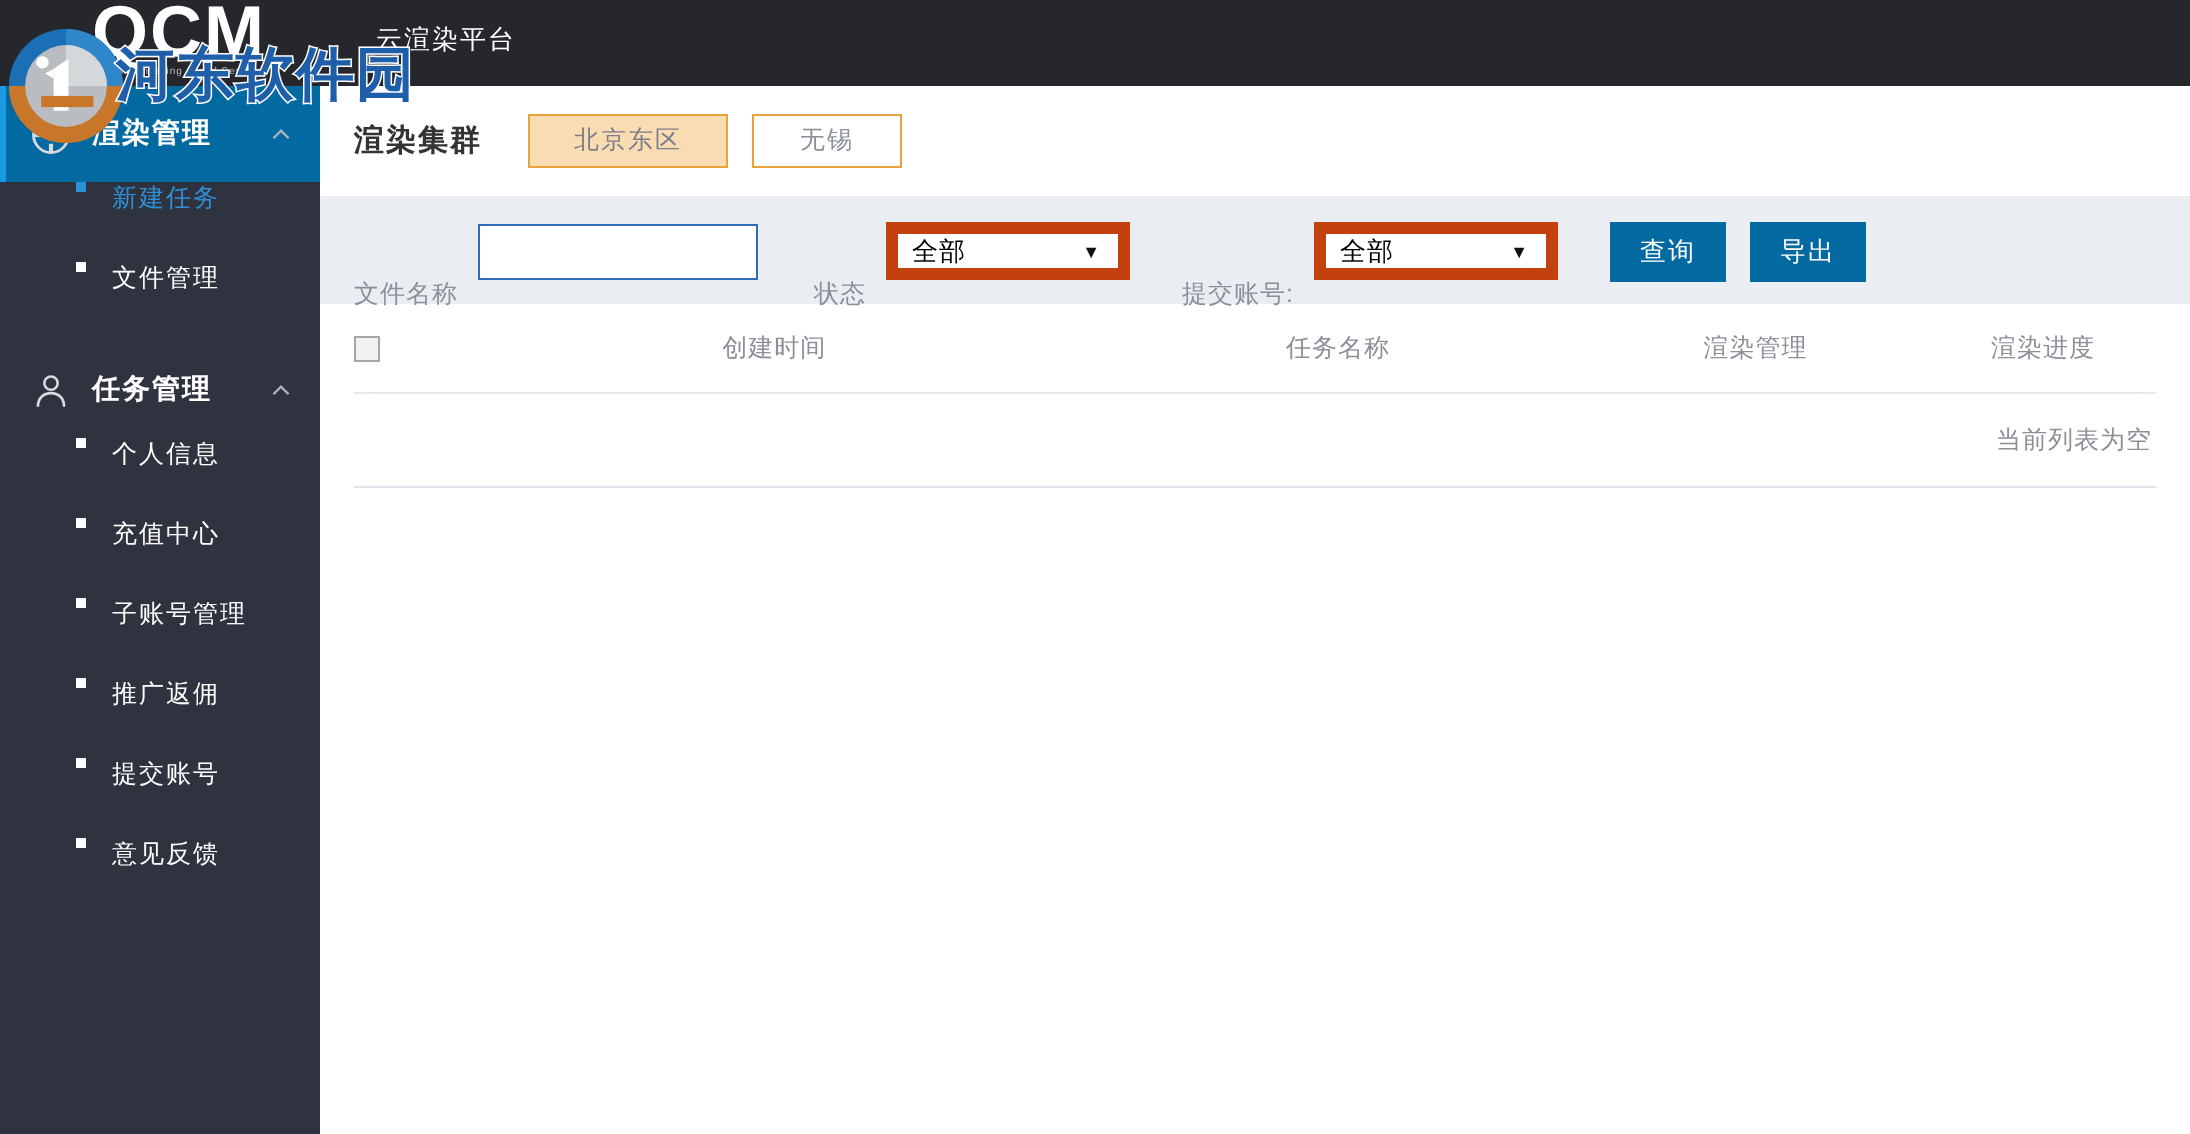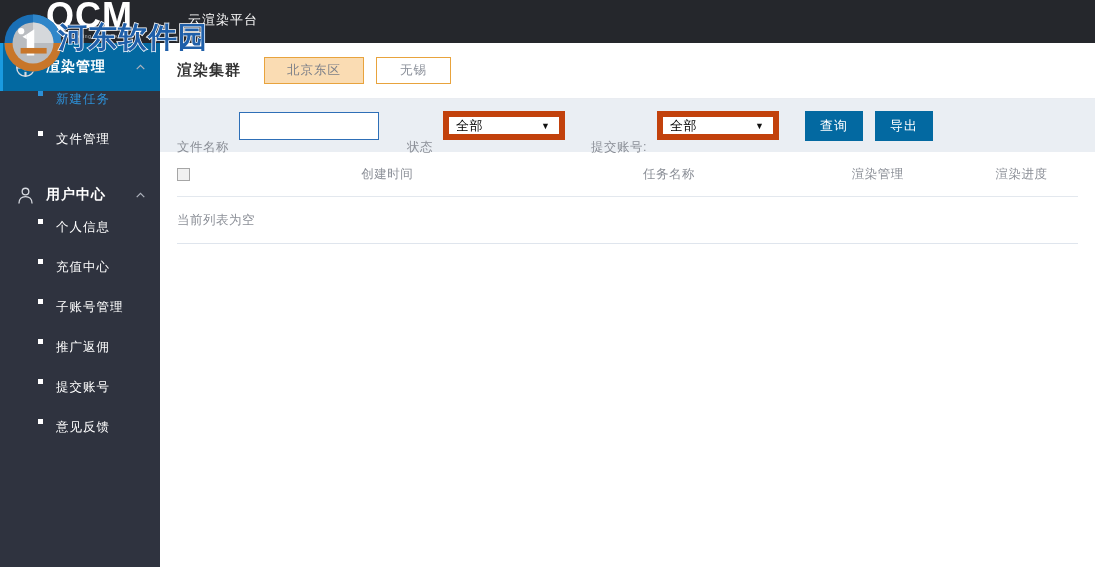--- a/index.html
+++ b/index.html
@@ -281,20 +281,21 @@
     height: 13px;
     border: 1px solid #a6a6a6;
     background: #f1f1f1;
     box-sizing: border-box;
     cursor: pointer;
     display: block;
   }
   .empty-row {
     display: flex;
     align-items: center;
+    justify-content: flex-end;
     height: 47px;
     border-bottom: 1px solid #dfe5ed;
     padding-right: 2px;
     box-sizing: border-box;
   }
   .empty-text {
     font-size: 12.5px;
     color: #8b8f97;
     letter-spacing: 0.5px;
   }
@@ -381,21 +382,21 @@
       <span class="nav-sub-label">文件管理</span>
     </div>
 
     <div class="nav-group-header">
       <span class="nav-icon">
         <svg width="21" height="21" viewBox="0 0 24 24" fill="none" stroke="currentColor" stroke-width="1.5">
           <circle cx="12" cy="7.5" r="3.8"></circle>
           <path d="M4.5 21 C4.5 15.8 8 13.2 12 13.2 C16 13.2 19.5 15.8 19.5 21"></path>
         </svg>
       </span>
-      <span class="nav-group-label">用户中心</span>
+      <span class="nav-group-label">任务管理</span>
       <span class="chevron">
         <svg width="13" height="13" viewBox="0 0 24 24" fill="none" stroke="currentColor" stroke-width="2.2">
           <polyline points="5,15 12,8 19,15"></polyline>
         </svg>
       </span>
     </div>
 
     <div class="nav-sub">
       <span class="bullet"></span>
       <span class="nav-sub-label">个人信息</span>

